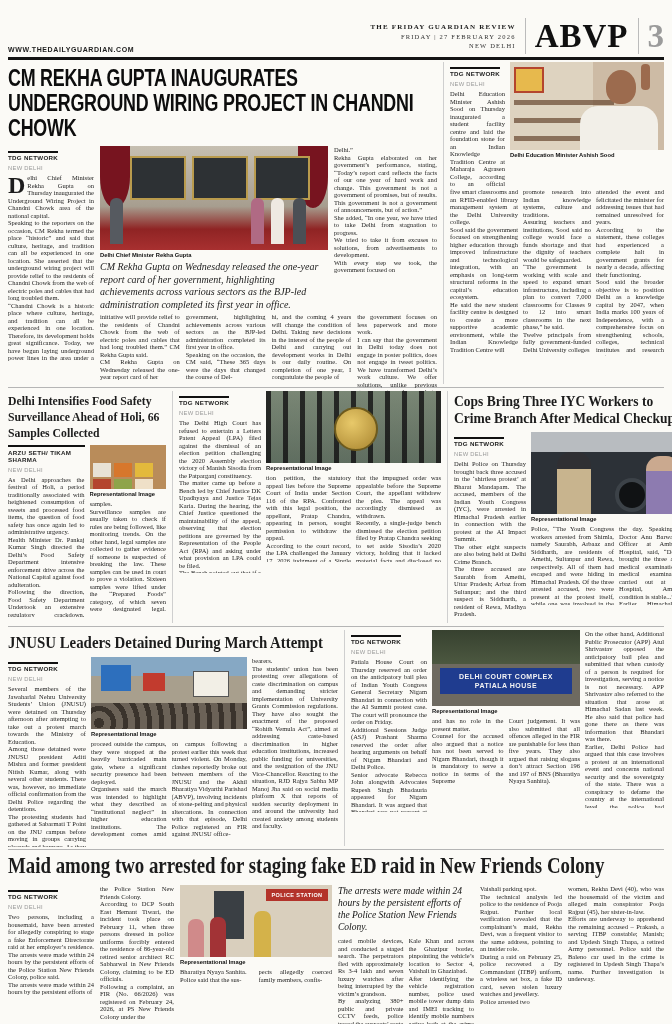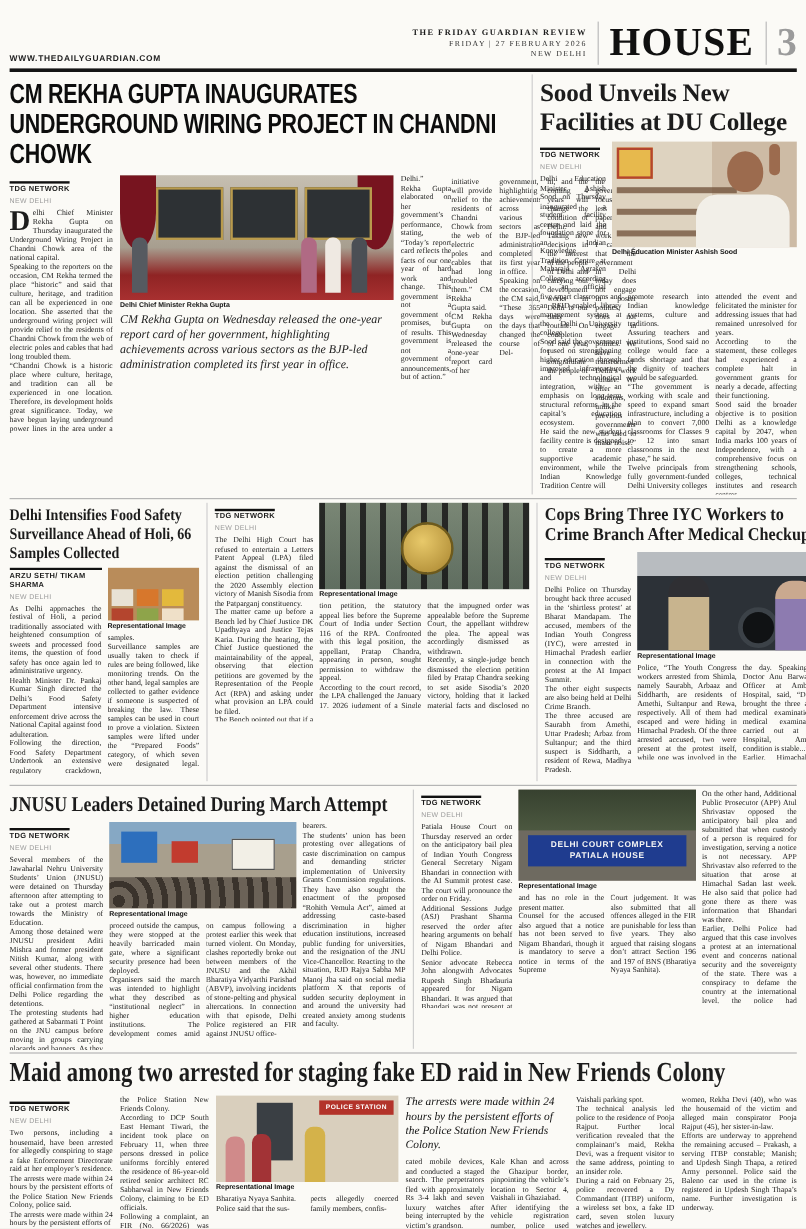--- a/index.html
+++ b/index.html
@@ -31,21 +31,21 @@
   .photo{position:relative;overflow:hidden;background:#9a968e}
   .decor{position:absolute}
 
   
   .band1{margin-top:2px}
   .art-wiring{width:429px;flex:none}
   .hl-main{font:bold 23px/25px "Liberation Sans",sans-serif;letter-spacing:-.3px;color:#0d0d0d;
            width:552px;transform:scaleX(.777);transform-origin:0 0;margin:4px 0 5px}
   .b1body{display:flex;gap:6px;height:238px}
   .wcol1{width:86px;flex:none}
-  .b1right{flex:1;display:flex;}
+  .b1right{flex:1;display:flex;flex-direction:column}
   .b1top{display:flex;gap:6px;height:170px}
   .wcenter{width:228px;flex:none}
   .ph-wiring{height:104px}
   .standfirst{font:italic 10px/12.5px "Liberation Serif",serif;color:#222;margin-top:3px}
   .wcolr{flex:1}
   .b1bottom{display:flex;gap:6px;flex:1;margin-top:2px}
   .b1bottom .bodytext{flex:1}
   .dropcap{float:left;font:bold 24px/21px "Liberation Serif",serif;padding:1px 2px 0 0}
 
   .art-sood{flex:1}
@@ -171,21 +171,21 @@
 
   <header class="mast">
     <div class="site">WWW.THEDAILYGUARDIAN.COM</div>
     <div class="mast-right">
       <div class="mast-meta">
         <div class="m1">THE FRIDAY GUARDIAN REVIEW</div>
         <div class="m2">FRIDAY | 27 FEBRUARY 2026</div>
         <div class="m3">NEW DELHI</div>
       </div>
       <div class="msep"></div>
-      <div class="section-name">HOUSE</div>
+      <div class="section-name">ABVP</div>
       <div class="msep"></div>
       <div class="page-num">3</div>
     </div>
   </header>
   <div class="rule-heavy"></div>
 
   <section class="band band1">
     <article class="art-wiring">
       <h1 class="hl-main">CM REKHA GUPTA INAUGURATES UNDERGROUND WIRING PROJECT IN CHANDNI CHOWK</h1>
       <div class="b1body">
@@ -228,21 +228,20 @@
 Speaking on the occasion, the CM said, “These 365 days were the days that changed the course of Del-</div>
             <div class="bodytext">hi, and the coming 4 years will change the condition of Delhi. Taking new decisions in the interest of the people of Delhi and carrying out development works in Delhi is our daily routine. On completion of one year, I congratulate the people of</div>
             <div class="bodytext">the government focuses on less paperwork and more work.
 I can say that the government in Delhi today does not engage in poster politics, does not engage in tweet politics. We have transformed Delhi’s work culture. We offer solutions, unlike previous governments, who used to make noise.”</div>
           </div>
         </div>
       </div>
     </article>
     <div class="vrule"></div>
     <article class="art-sood">
-      <h2 class="hl-sood">Sood Unveils New Facilities at DU College</h2>
       <div class="soodtop">
         <div class="sood-c1">
           <div class="byline">
             <div class="by-name">TDG NETWORK</div>
             <div class="by-loc">NEW DELHI</div>
           </div>
           <div class="bodytext" style="height:96px">Delhi Education Minister Ashish Sood on Thursday inaugurated a student facility centre and laid the foundation stone for an Indian Knowledge Tradition Centre at Maharaja Agrasen College, according to an official statement.
 During the programme, the minister also dedicated a multimedia seminar hall,</div>
         </div>
         <div class="sood-phwrap">

